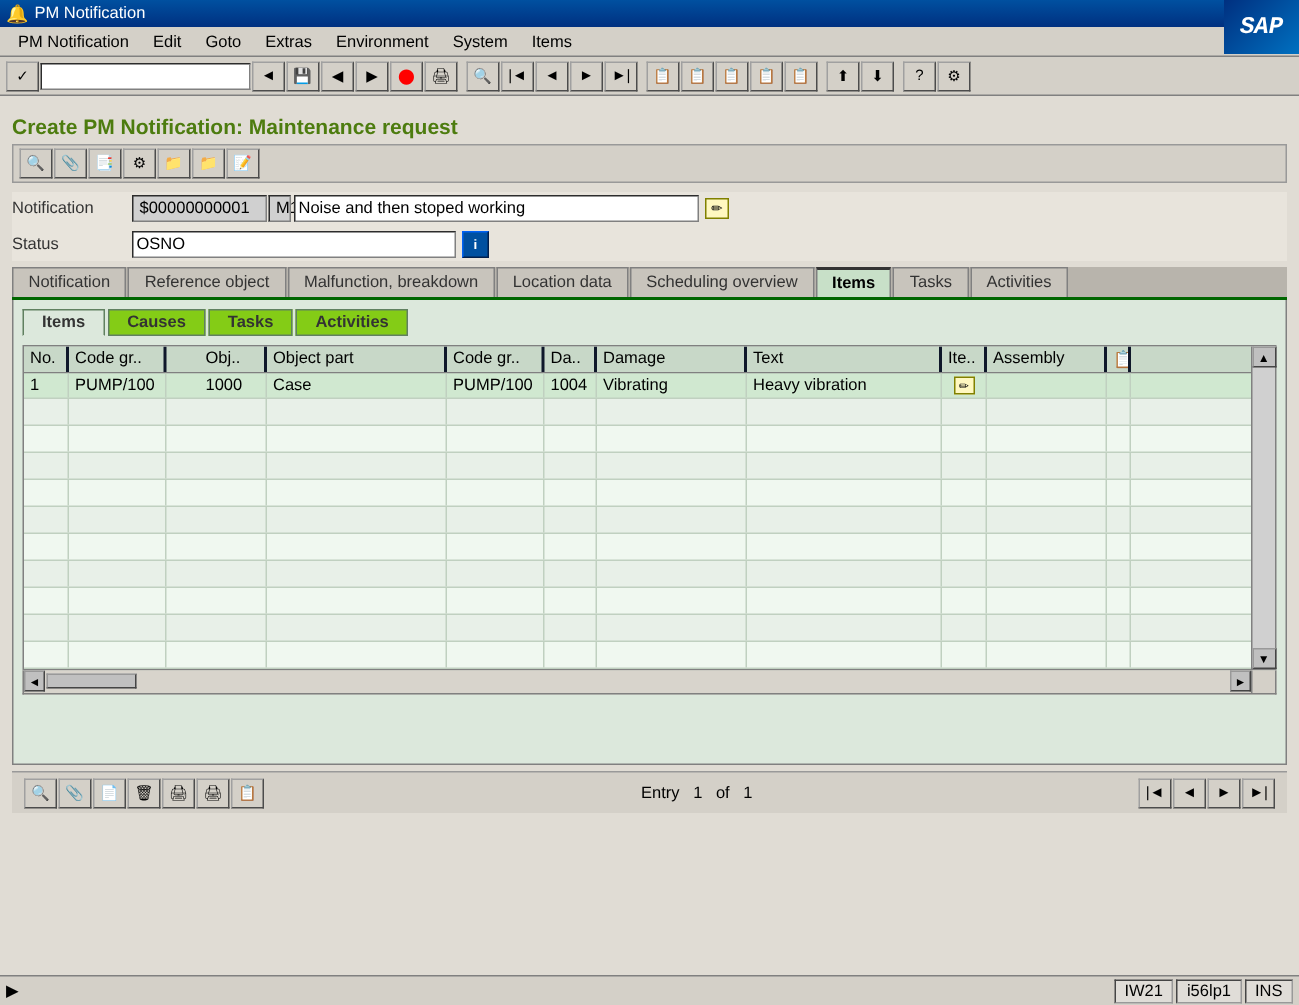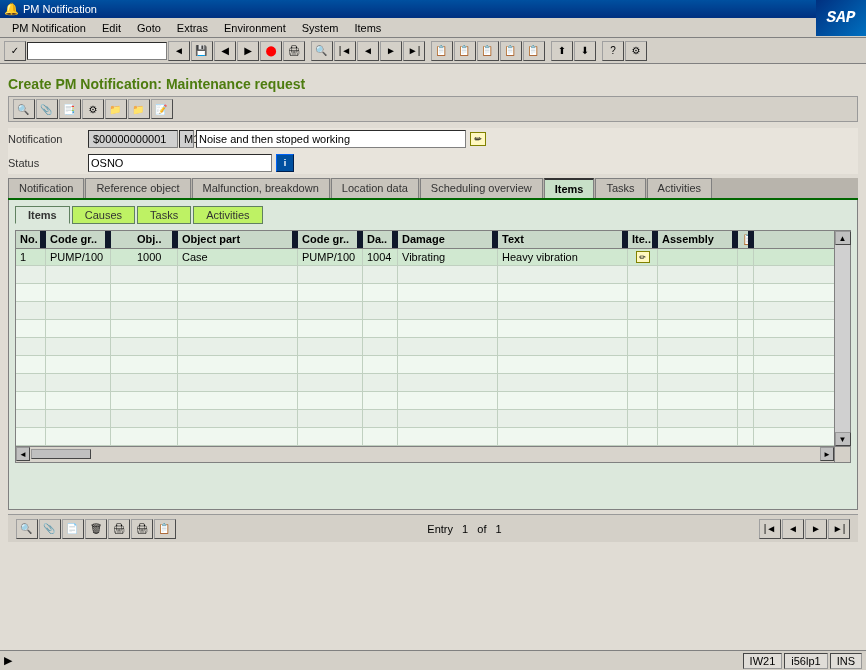--- a/index.html
+++ b/index.html
@@ -41,24 +41,24 @@
     .tab-strip { display: flex; background: #b8b4ac; border-bottom: 2px solid #006600; margin-bottom: 0; }
     .tab { padding: 3px 10px; font-size: 11px; cursor: pointer; background: #c8c4bc; border: 1px solid #808080; border-bottom: none; margin-right: 1px; color: #333; }
     .tab.active { background: #e8f0e8; color: #000; font-weight: bold; border-top: 2px solid #333; }
     .tab.items-active { background: #c8e0c8; border-top: 2px solid #333; }
     
     
     .content-panel { background: #dce8dc; border: 1px solid #808080; border-top: none; padding: 6px; }
     
     
     .inner-tab-strip { display: flex; margin-bottom: 6px; }
-    .inner-tab { padding: 2px 12px; font-size: 11px; cursor: pointer; background: #bef264; border: 1px solid #608060; margin-right: 2px; color: #333; }
+    .inner-tab { padding: 2px 12px; font-size: 11px; cursor: pointer; background: #84cc16; border: 1px solid #608060; margin-right: 2px; color: #333; font-weight: bold; }
     .inner-tab.active { background: #dce8dc; border-bottom: 1px solid #dce8dc; font-weight: bold; }
     .table-header { display: flex; background: #c8d8c8; border-bottom: 1px solid #808080; }
-    .th { border-right: 6px solid #0f172a; padding: 2px 4px; font-size: 11px; font-weight: bold; white-space: nowrap; overflow: hidden; }
+    .th { border-right: 2px solid #0f172a; padding: 2px 4px; font-size: 11px; font-weight: normal; white-space: nowrap; overflow: hidden; }
     .table-row-even { display: flex; background: #e8f0e8; border-bottom: 1px solid #c0d0c0; }
     .table-row-empty { display: flex; background: #e8f0e8; border-bottom: 1px solid #c0d0c0; height: 18px; }
     .td { border-right: 1px solid #c0d0c0; padding: 2px 4px; font-size: 11px; white-space: nowrap; overflow: hidden; }
     .td-icon { border-right: 1px solid #c0d0c0; padding: 1px 2px; display: flex; align-items: center; justify-content: center; }
     
     
     .col-no { width: 30px; }
     .col-codegr { width: 65px; }
     .col-obj { width: 45px; margin-left: 22px; }
     .col-objpart { width: 120px; }
@@ -164,21 +164,21 @@
     <div class="form-area">
       <div class="form-row">
         <span class="form-label">Notification</span>
         <span class="notif-prefix" style="width:90px;">$00000000001</span>
         <span class="notif-prefix" style="width:15px; margin-left:1px;">M1</span>
         <input class="form-input form-input-wide" type="text" style="margin-left: 2px; width: 270px;" value="Noise and then stoped working">
         <div class="edit-icon" style="margin-left:4px;">✏</div>
       </div>
       <div class="form-row">
         <span class="form-label">Status</span>
-        <input class="form-input" type="text" value="OSNO" style="width: 184px;">
+        <input class="form-input" type="text" value="OSNO" style="width: 216px;">
         <div class="form-badge" style="margin-left:4px;">i</div>
       </div>
     </div>
 
     <div class="tab-strip">
       <div class="tab">Notification</div>
       <div class="tab">Reference object</div>
       <div class="tab">Malfunction, breakdown</div>
       <div class="tab">Location data</div>
       <div class="tab">Scheduling overview</div>

